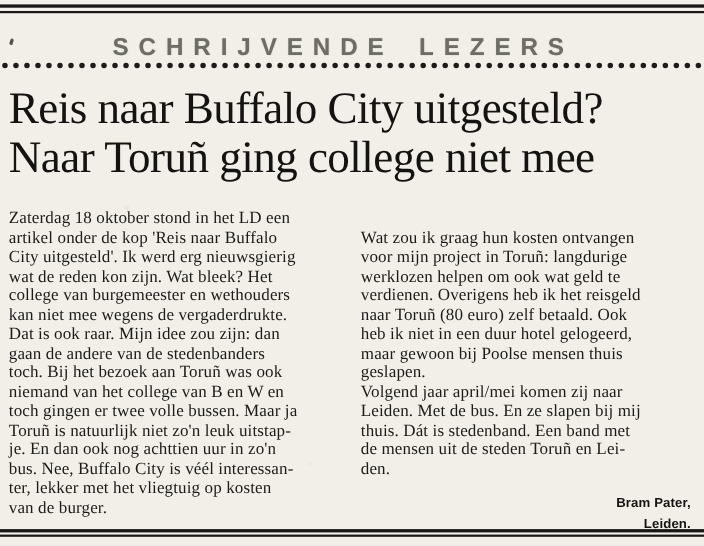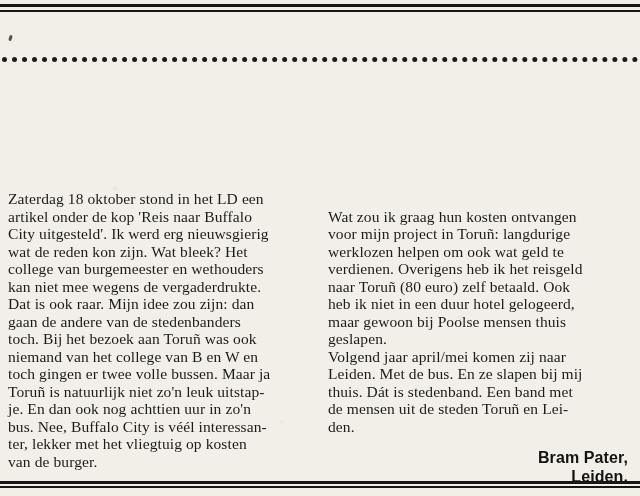--- a/index.html
+++ b/index.html
@@ -64,43 +64,46 @@
     white-space:pre-line;
     letter-spacing:0.1px;
   }
   .col.left{width:310px;}
   .col.right{width:306px;}
   .signature{
     margin-top:13px;
     padding-right:6px;
     text-align:right;
     font-family:"Liberation Sans", sans-serif;
-    font-weight:bold;font-size:16px;line-height:19px;
+    font-weight:bold;font-size:12px;line-height:19px;
     white-space:normal;
     color:#141311;
   }
   .speck{
     position:absolute;top:35px;left:9px;width:3px;height:6px;
     background:#55534c;border-radius:2px;transform:rotate(18deg);
   }
 </style>
 </head>
 <body>
 
 <div class="page">
 
   <div class="rule top-thick"></div>
   <div class="rule top-thin"></div>
 
 
   <div class="speck"></div>
 
+  <div class="section-header">SCHRIJVENDE LEZERS</div>
 
   <div class="dotted-divider"></div>
 
+  <h1 class="headline" style="margin:0;font-weight:normal;">Reis naar Buffalo City uitgesteld?
+Naar Toruñ ging college niet mee</h1>
 
   <div class="columns">
     <div class="col left">Zaterdag 18 oktober stond in het LD een
 artikel onder de kop 'Reis naar Buffalo
 City uitgesteld'. Ik werd erg nieuwsgierig
 wat de reden kon zijn. Wat bleek? Het
 college van burgemeester en wethouders
 kan niet mee wegens de vergaderdrukte.
 Dat is ook raar. Mijn idee zou zijn: dan
 gaan de andere van de stedenbanders

